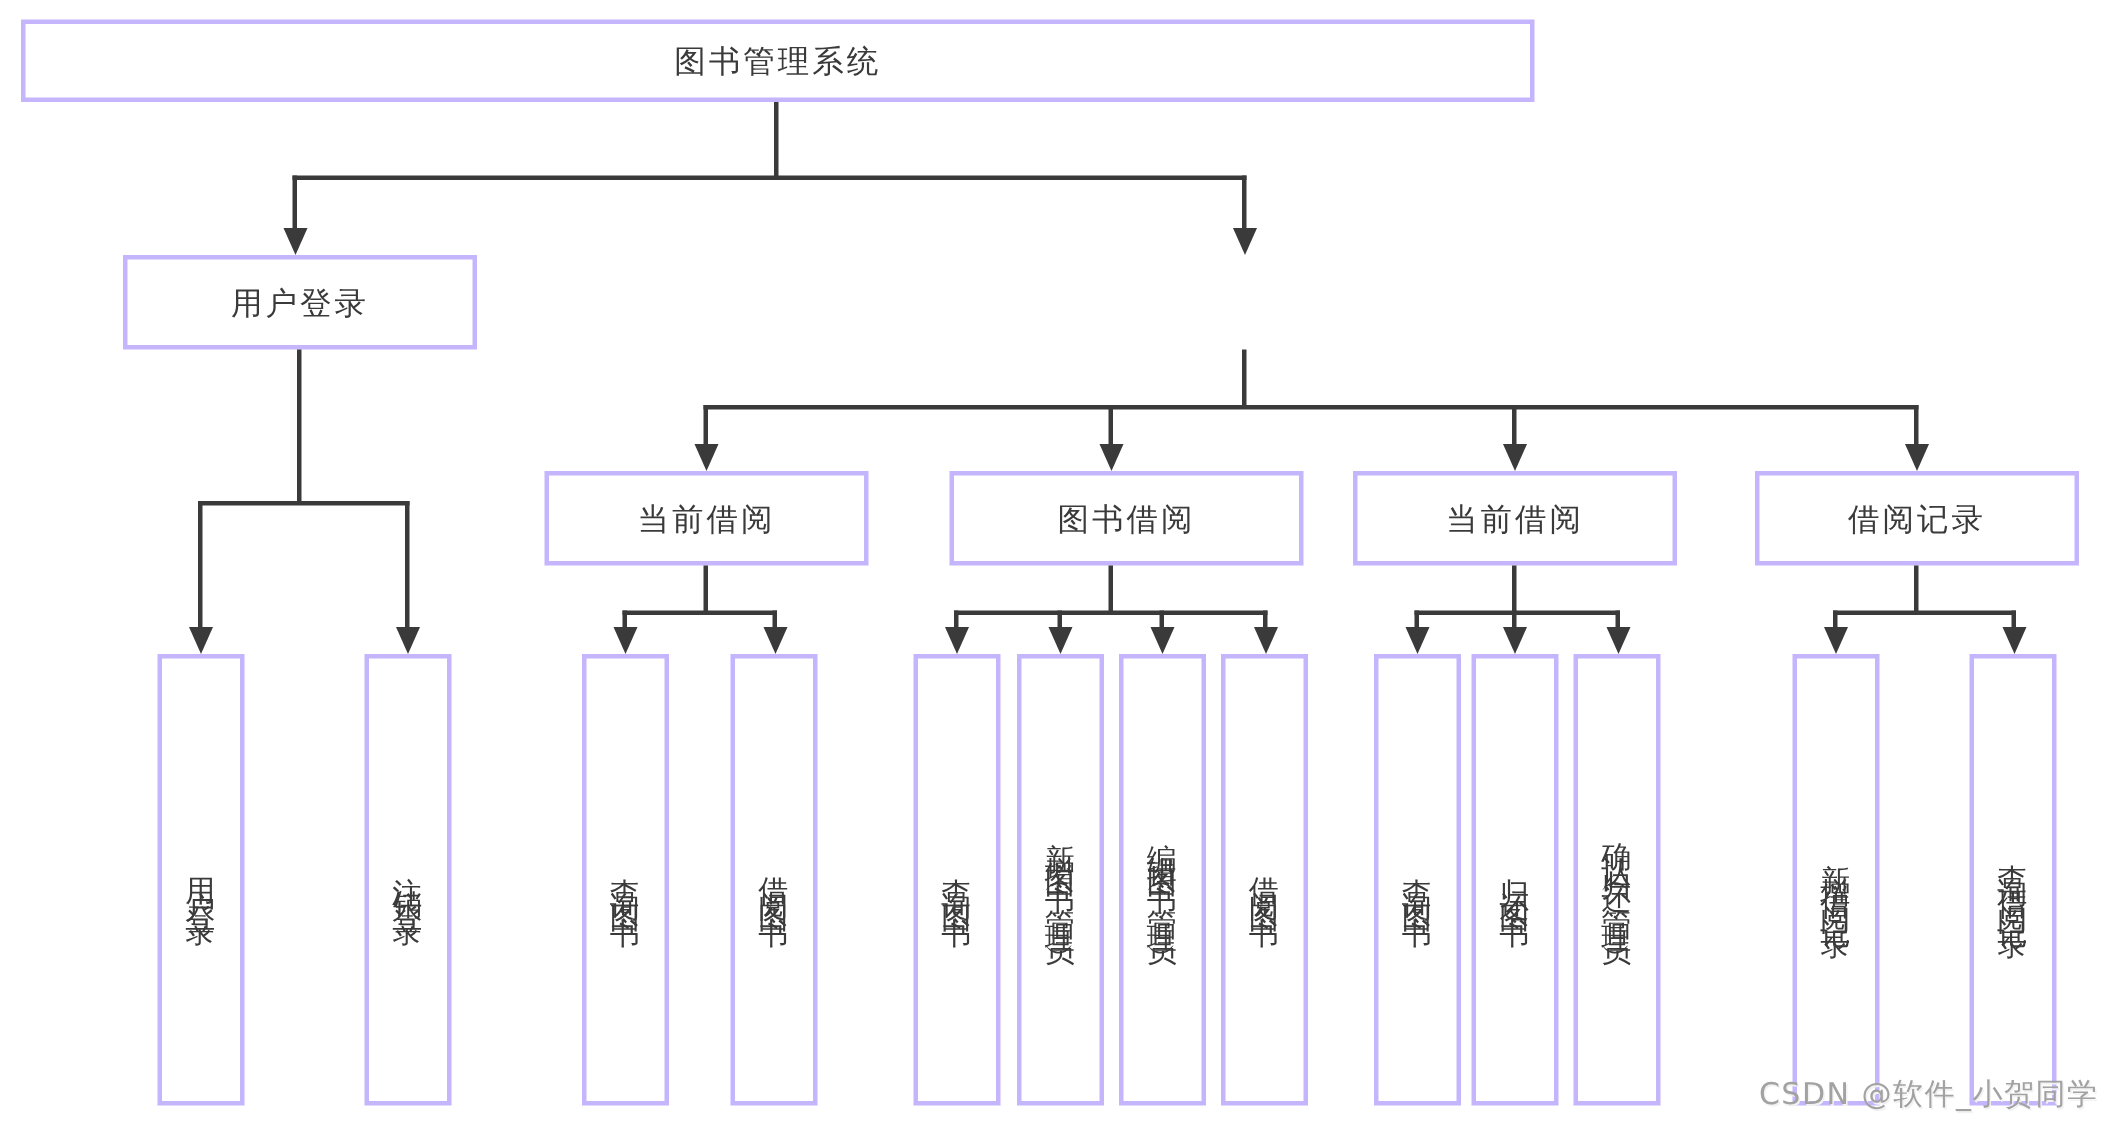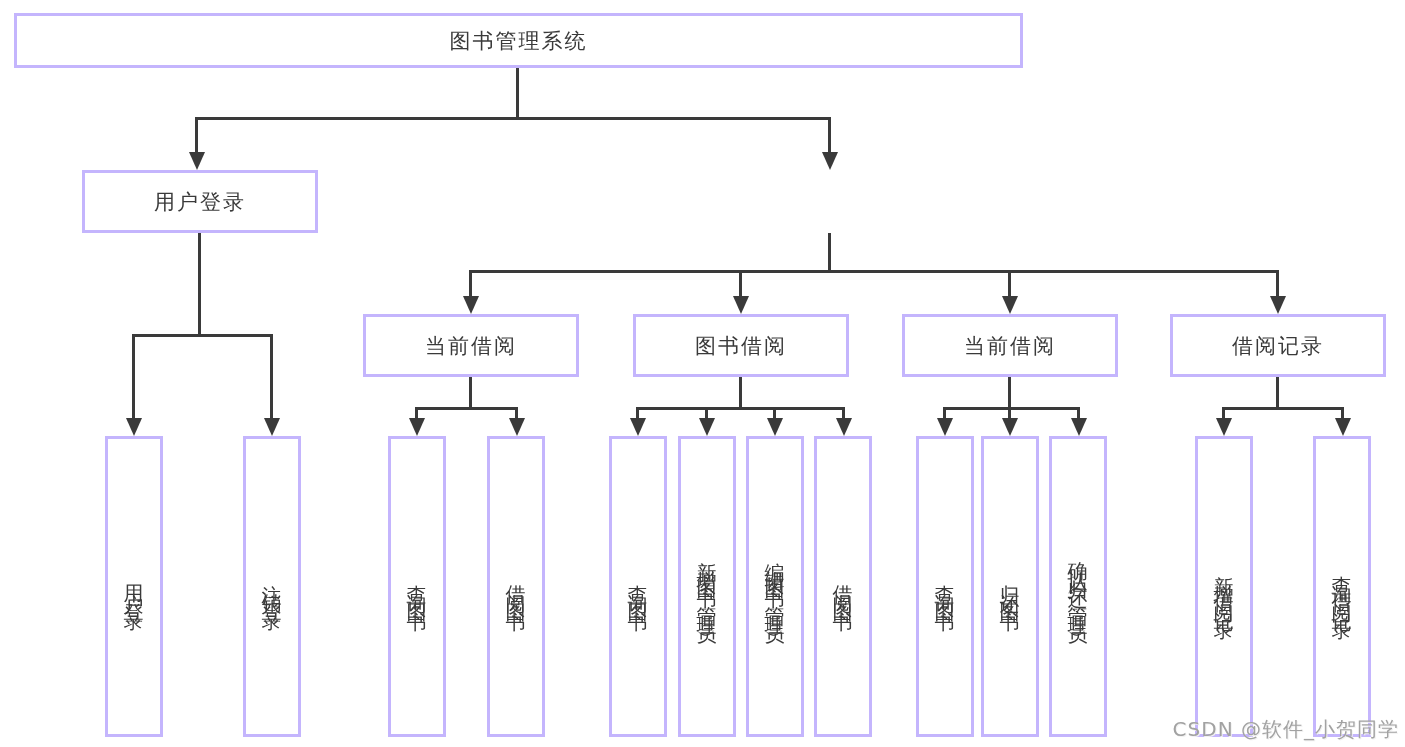--- a/index.html
+++ b/index.html
@@ -84,21 +84,21 @@
   <div class="vline" style="left:739px;top:270px;height:28px;"></div>
   <div class="arrow" style="left:733px;top:296px;"></div>
   <div class="vline" style="left:1008px;top:270px;height:28px;"></div>
   <div class="arrow" style="left:1002px;top:296px;"></div>
   <div class="vline" style="left:1276px;top:270px;height:28px;"></div>
   <div class="arrow" style="left:1270px;top:296px;"></div>
 
   <div class="box hbox" style="left:363px;top:314px;width:216px;height:63px;">
     <span class="lbl">当前借阅</span>
   </div>
-  <div class="box hbox" style="left:633px;top:314px;width:216px;height:63px;">
+  <div class="box hbox" style="left:633px;top:314px;width:236px;height:63px;">
     <span class="lbl">图书借阅</span>
   </div>
   <div class="box hbox" style="left:1170px;top:314px;width:216px;height:63px;">
     <span class="lbl">借阅记录</span>
   </div>
   <div class="box hbox" style="left:902px;top:314px;width:216px;height:63px;">
     <span class="lbl">当前借阅</span>
   </div>
 
   <div class="vline" style="left:469px;top:377px;height:32px;"></div>

